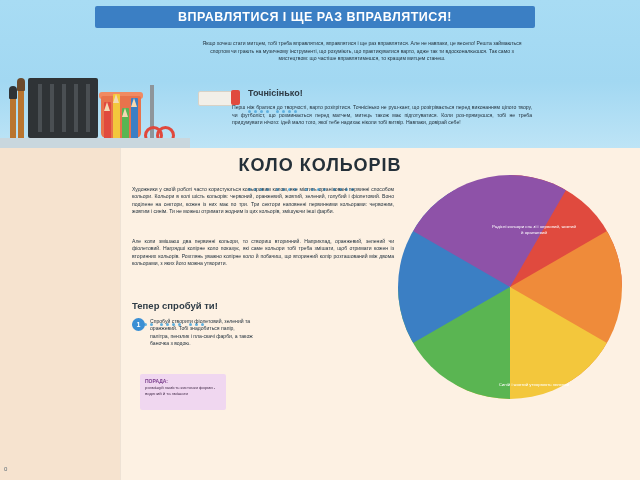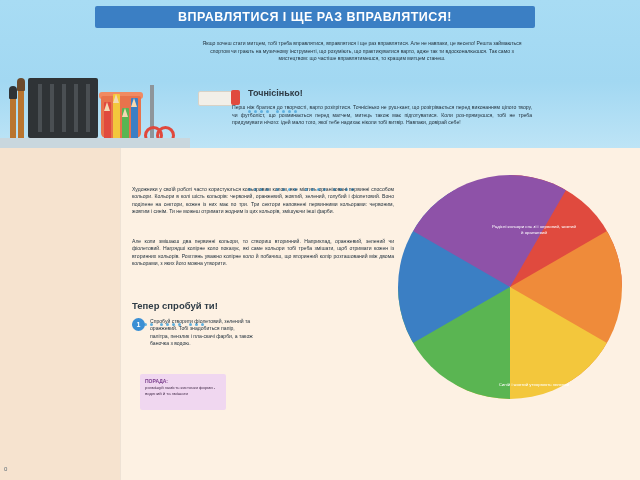--- a/index.html
+++ b/index.html
@@ -381,20 +381,21 @@
     <div style="position:absolute;left:0;top:5px;width:34px;height:13px;background:#f2efe8;border:1px solid #d8d2c6;border-radius:2px;"></div>
     <div style="position:absolute;left:33px;top:4px;width:9px;height:15px;background:#e04a3e;border-radius:2px;"></div>
   </div>
   <div class="sub-head" id="warmup-title">Точнісінько!</div>
   <div class="warmup-dots">
     <span class="dot"></span><span class="dot"></span><span class="dot"></span><span class="dot"></span>
     <span class="dot"></span><span class="dot"></span><span class="dot"></span><span class="dot"></span>
   </div>
   <div class="warmup-text">Перш ніж братися до творчості, варто розігрітися. Точнісінько не руш-кант, що розігрівається перед виконанням цілого твору, чи футболіст, що розминається перед матчем, митець також має підготуватися. Коли роз-прямуєшся, тобі не треба придумувати нічого: ідей мало того, якої тебе надихає ніколи тобі витвір. Навпаки, довірай себе!</div>
 
+  <div class="section-title">КОЛО КОЛЬОРІВ</div>
   <div class="title-dots">
     <span class="dot"></span><span class="dot"></span><span class="dot"></span><span class="dot"></span>
     <span class="dot"></span><span class="dot"></span><span class="dot"></span><span class="dot"></span>
     <span class="dot"></span><span class="dot"></span><span class="dot"></span><span class="dot"></span>
     <span class="dot"></span><span class="dot"></span><span class="dot"></span><span class="dot"></span>
   </div>
 
   <div class="body-text" id="para1">Художники у своїй роботі часто користуються кольоровим колом, яке містить організовані первинні способом кольори. Кольори в колі шість кольорів: червоний, оранжевий, жовтий, зелений, голубий і фіолетовий. Воно поділене на сектори, кожен із них має по три. Три сектори наповнені первинними кольорами: червоним, жовтим і синім. Ти не можеш отримати жодним із цих кольорів, змішуючи інші фарби.</div>
   <div class="body-text" id="para2">Але коли змішаєш два первинні кольори, то створиш вторинний. Наприклад, оранжевий, зелений чи фіолетовий. Нагрядші колірне коло показує, які саме кольори тобі треба змішати, щоб отримати кожен із вторинних кольорів. Розглянь уважно колірне коло й побачиш, що вторинний колір розташований між двома кольорами, з яких його можна утворити.</div>
 

